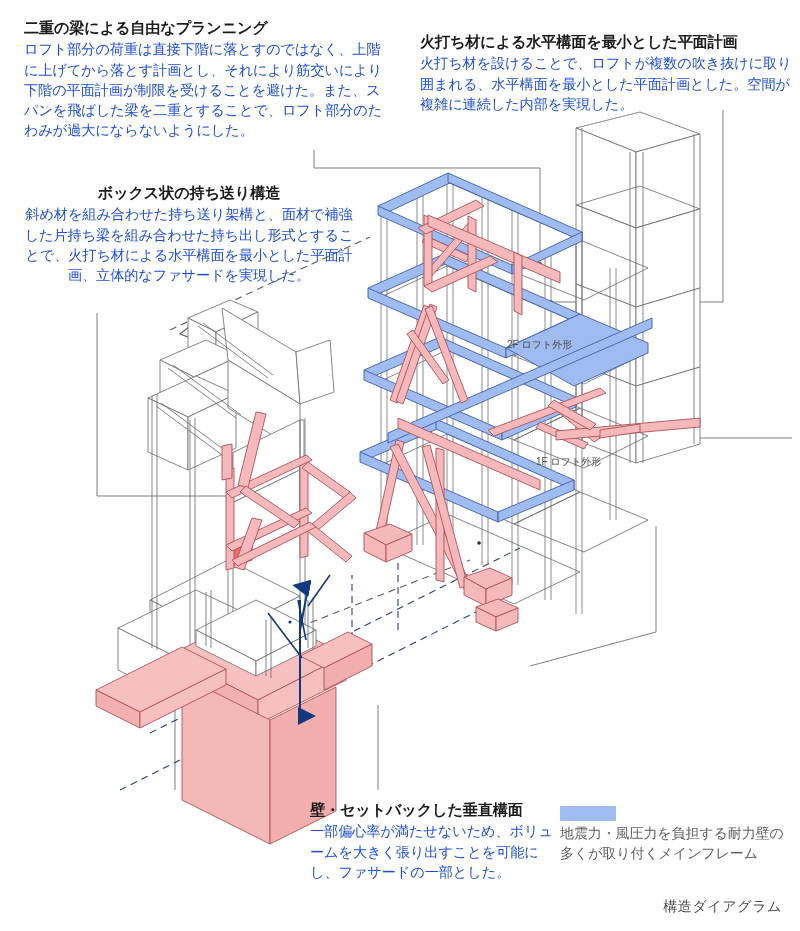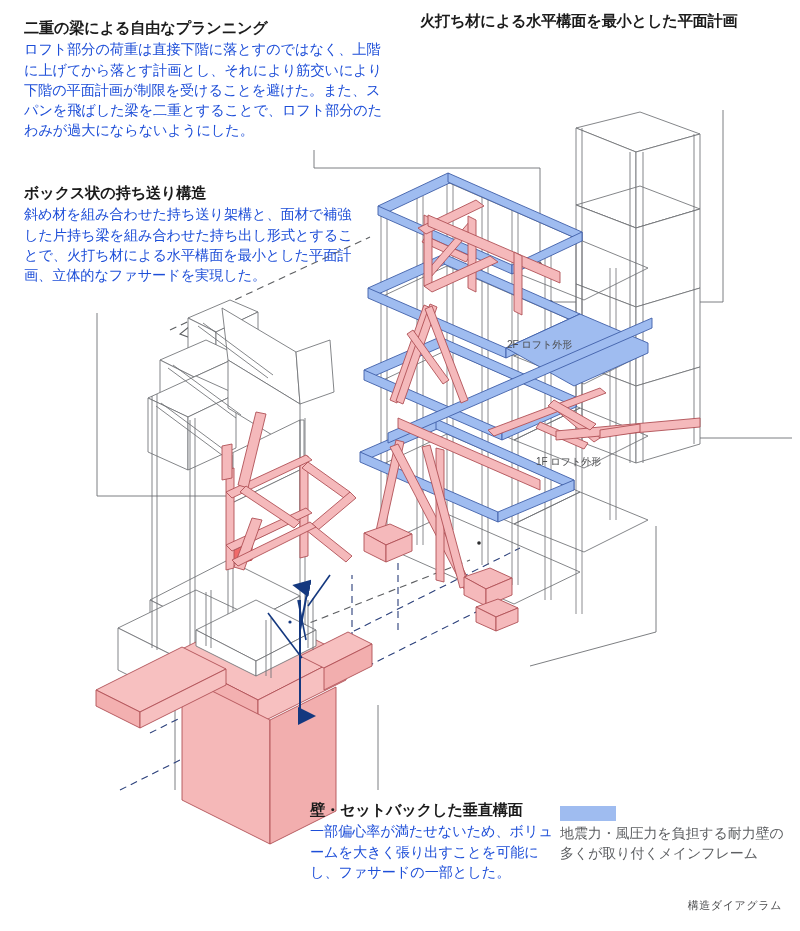--- a/index.html
+++ b/index.html
@@ -38,22 +38,22 @@
   }
   .note-body {
     font-size: 14.2px;
     line-height: 1.42;
     color: #1d4ed8;
     letter-spacing: -0.1px;
     margin: 0;
   }
 
   #note-beams       { left: 24px;  top: 18px;  width: 370px; }
-  #note-hiuchi      { left: 420px; top: 11px;  width: 372px; }
-  #note-box         { left: 24px;  top: 183px; width: 330px; }
+  #note-hiuchi      { left: 420px; top: 32px;  width: 372px; }
+  #note-box         { left: 24px;  top: 183px; width: 330px; text-align: center; }
   #note-setback     { left: 528px; top: 638px; width: 262px; }
   #note-mixed       { left: 24px;  top: 800px; width: 290px; }
   #note-wall        { left: 310px; top: 800px; width: 244px; }
 
   
   #legend {
     position: absolute;
     left: 560px;
     top: 806px;
     width: 236px;
@@ -67,21 +67,21 @@
   #legend-caption {
     font-size: 14px;
     line-height: 1.4;
     color: #5d5f62;
     letter-spacing: -0.1px;
   }
   #figure-caption {
     position: absolute;
     right: 18px;
     top: 898px;
-    font-size: 11px;
+    font-size: 14px;
     color: #4a4b4d;
     letter-spacing: 0.6px;
     font-family: Liberation Mono, monospace;
   }
 
   
   #diagram {
     position: absolute;
     left: 0;
     top: 0;
@@ -384,20 +384,21 @@
     <text class="inline-label" x="536" y="465">1F ロフト外形</text>
   </svg>
 
   <div class="note" id="note-beams">
     <div class="note-title">二重の梁による自由なプランニング</div>
     <div class="note-body">ロフト部分の荷重は直接下階に落とすのではなく、上階に上げてから落とす計画とし、それにより筋交いにより下階の平面計画が制限を受けることを避けた。また、スパンを飛ばした梁を二重とすることで、ロフト部分のたわみが過大にならないようにした。</div>
   </div>
 
   <div class="note" id="note-hiuchi">
     <div class="note-title">火打ち材による水平構面を最小とした平面計画</div>
+    <div class="note-body">火打ち材を設けることで、ロフトが複数の吹き抜けに取り囲まれる、水平構面を最小とした平面計画とした。空間が複雑に連続した内部を実現した。</div>
   </div>
 
   <div class="note" id="note-box">
     <div class="note-title">ボックス状の持ち送り構造</div>
     <div class="note-body">斜め材を組み合わせた持ち送り架構と、面材で補強した片持ち梁を組み合わせた持ち出し形式とすることで、火打ち材による水平構面を最小とした平面計画、立体的なファサードを実現した。</div>
   </div>
 
 
 
   <div class="note" id="note-wall">

